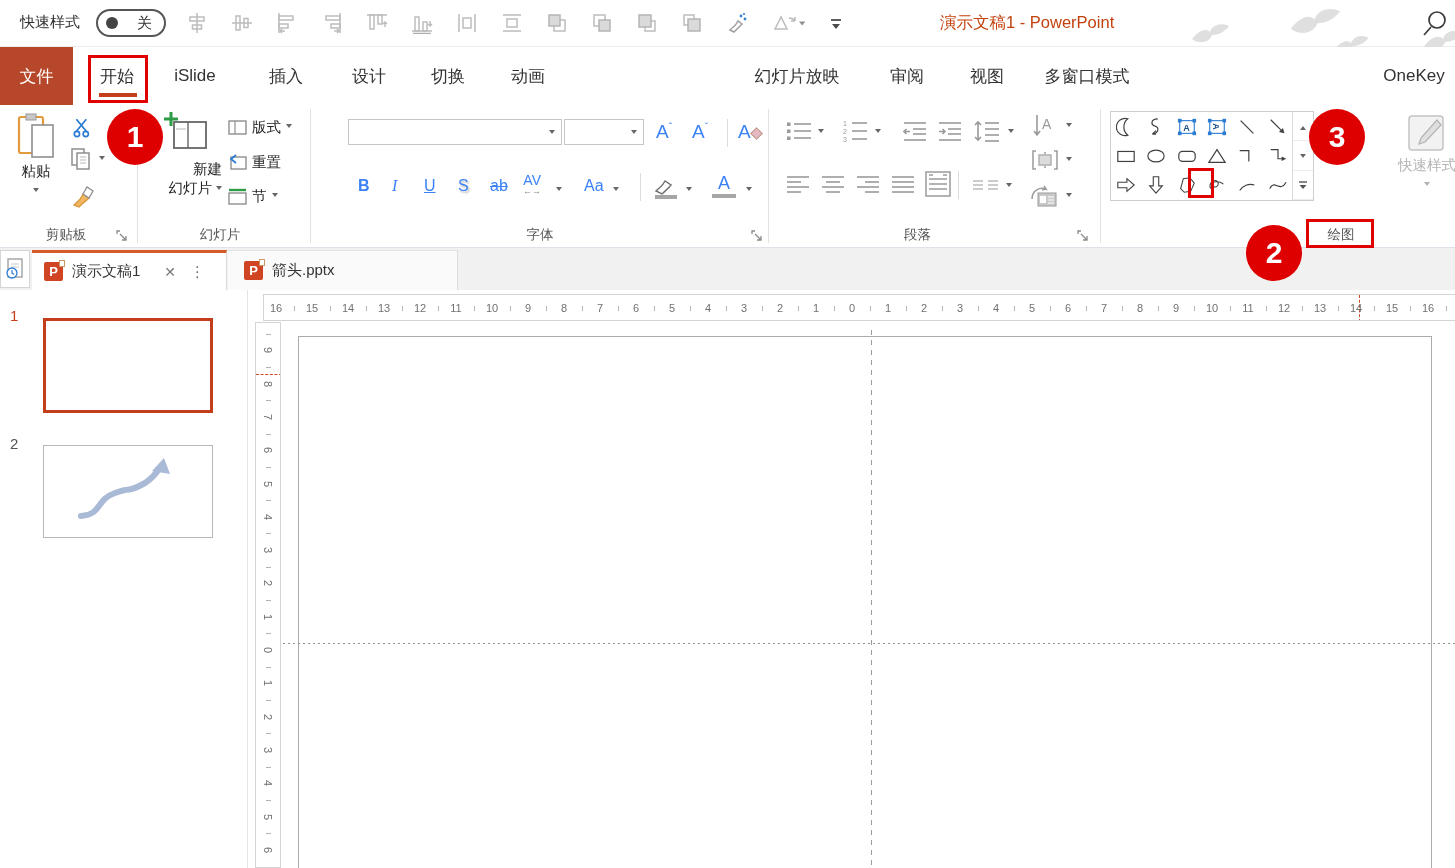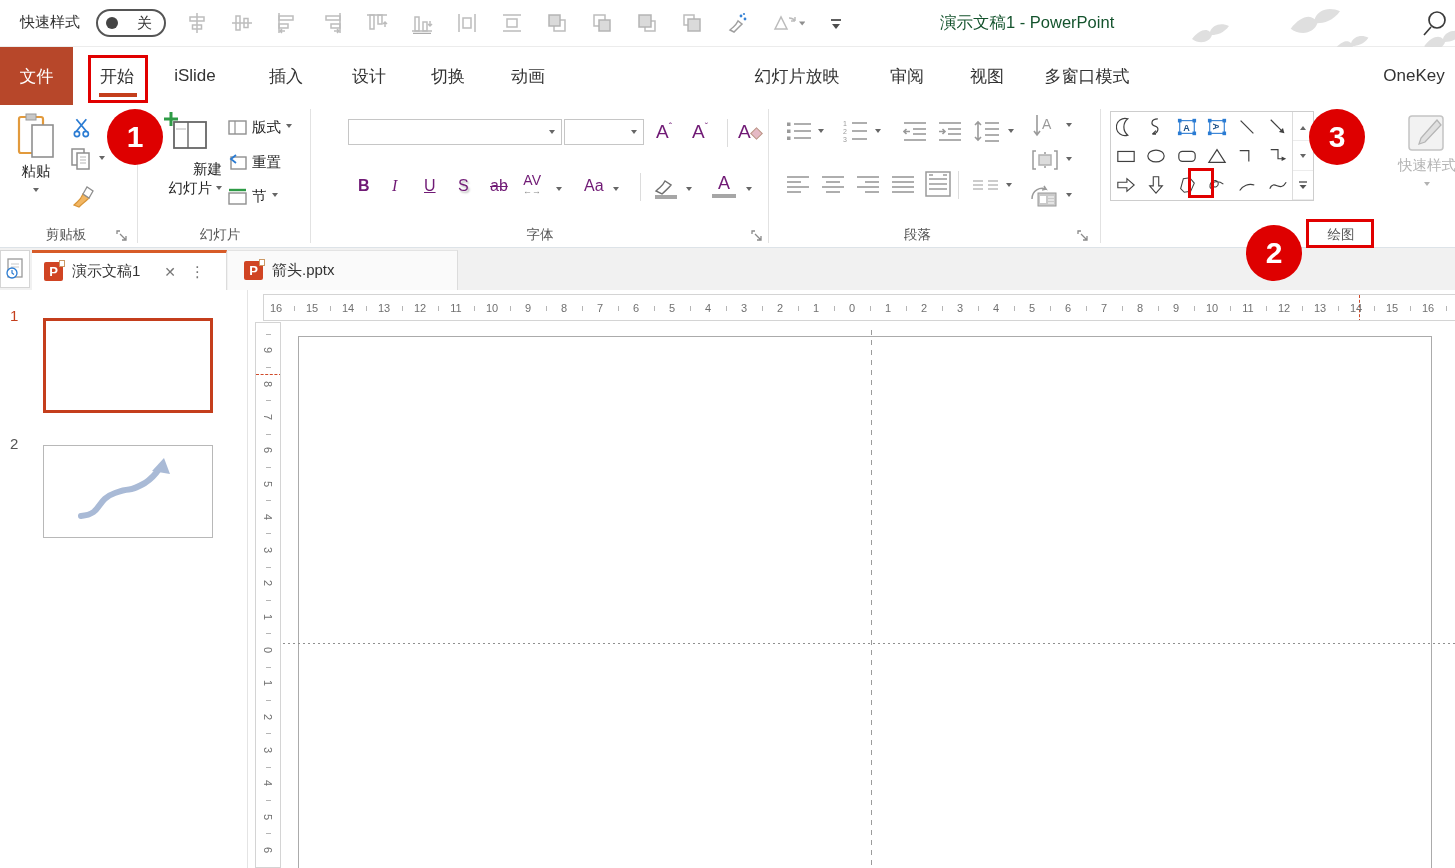--- a/index.html
+++ b/index.html
@@ -8,21 +8,21 @@
   .abs{position:absolute}
   svg{display:block}
   
   #titlebar{position:absolute;left:0;top:0;width:1455px;height:47px;background:#fff;border-bottom:1px solid #ececec}
   #autosave{position:absolute;left:20px;top:13px;font-size:15px;color:#333}
   #autosave-toggle{position:absolute;left:96px;top:9px;width:70px;height:28px;border:2px solid #555;border-radius:15px;background:#fff}
   #autosave-knob{position:absolute;left:8px;top:6px;width:12px;height:12px;border-radius:50%;background:#444}
   #autosave-state{position:absolute;right:12px;top:3px;font-size:15px;color:#333}
   #qat{position:absolute;left:186px;top:12px;display:flex;gap:23px;align-items:center}
   .qico{width:22px;height:22px;opacity:.95}
-  #apptitle{position:absolute;left:940px;top:12px;font-size:16.5px;color:#14532d}
+  #apptitle{position:absolute;left:940px;top:12px;font-size:16.5px;color:#c2410c}
   .bird{position:absolute;opacity:.9}
   #search-ico{position:absolute;left:1420px;top:8px}
   
   #tabrow{position:absolute;left:0;top:47px;width:1455px;height:58px;background:#fff}
   #file-tab{position:absolute;left:0;top:0;width:73px;height:58px;background:#B7472A;color:#fff;
     font-size:17px;display:flex;align-items:center;justify-content:center}
   .rtab{position:absolute;top:0;height:58px;display:flex;align-items:center;transform:translateX(-50%);
     font-size:17px;color:#333;white-space:nowrap}
   #start-box{position:absolute;left:88px;top:8px;width:60px;height:48px;border:3px solid #E10000}
   #start-underline{position:absolute;left:99px;top:46px;width:38px;height:4px;background:#C43E1C}
@@ -30,21 +30,21 @@
   #ribbon{position:absolute;left:0;top:105px;width:1455px;height:143px;background:#fff;border-bottom:1px solid #dde3e8}
   .gdiv{position:absolute;top:4px;width:1px;height:134px;background:#e2e2e2}
   .glabel{position:absolute;top:121px;font-size:13.5px;color:#555;text-align:center;white-space:nowrap}
   .launcher{position:absolute;top:124px;width:13px;height:13px}
   .chev{width:0;height:0;border:3.5px solid transparent;border-top:4.5px solid #666;display:inline-block}
   .chevup{width:0;height:0;border:3.5px solid transparent;border-bottom:4.5px solid #666;display:inline-block}
   .btnlabel{font-size:14.5px;color:#262626;white-space:nowrap}
   .smallrow{position:absolute;display:flex;align-items:center;gap:5px}
   .combo{position:absolute;height:26px;border:1px solid #c6c6c6;background:#fff}
   .combo .chev{position:absolute;right:6px;top:10px}
-  .fontbtn{font-size:16px;color:#701a75}
+  .fontbtn{font-size:16px;color:#3b82f6}
   .disabled{color:#b4b4b4}
   
   #gallery{position:absolute;left:1110px;top:6px;width:204px;height:90px;border:1px solid #cdcdcd;background:#fff}
   #gallery-grid{position:absolute;left:0;top:0;width:182px;height:88px;display:grid;
     grid-template-columns:repeat(6,1fr);grid-template-rows:repeat(3,1fr)}
   .shape-cell{display:flex;align-items:center;justify-content:center}
   #gallery-strip{position:absolute;right:0;top:0;width:21px;height:88px;border-left:1px solid #dcdcdc;
     display:flex;flex-direction:column}
   .strip-btn{flex:1;display:flex;align-items:center;justify-content:center;border-bottom:1px solid #ececec}
   

